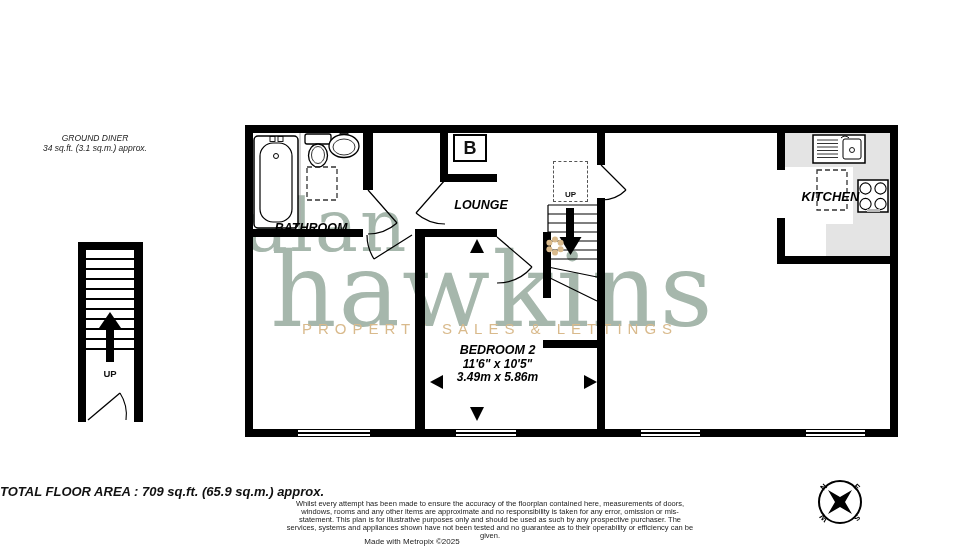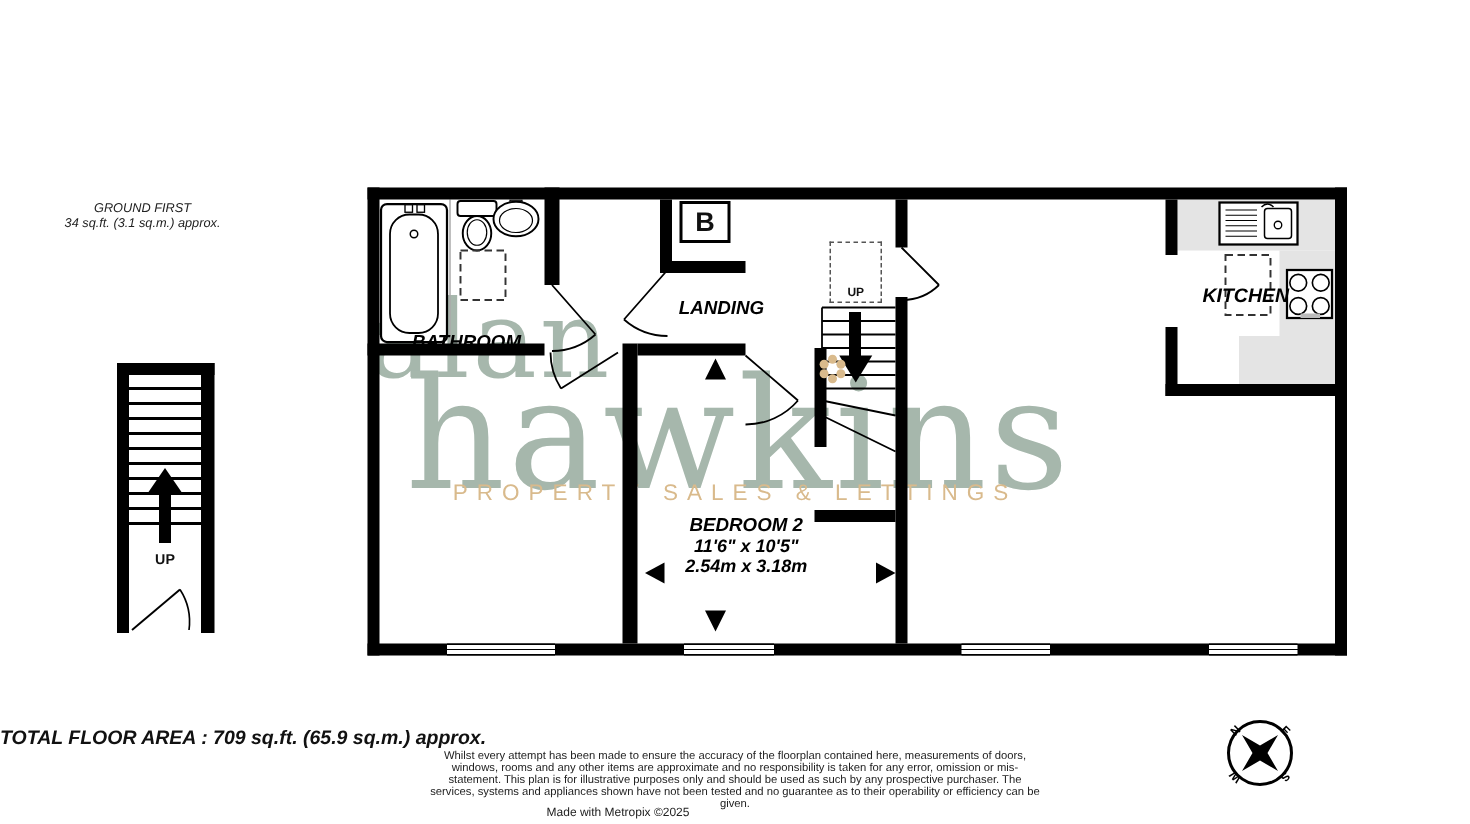--- a/index.html
+++ b/index.html
@@ -42,21 +42,21 @@
   .credit{left:0;top:537px;width:824px;text-align:center;font-size:8px;color:#222;}
   svg text{font-family:"Liberation Sans",sans-serif;}
 </style>
 </head>
 <body>
 
 <div class="page">
 
 
   <div class="abs floor-hdr ctr" style="left:20px;top:133px;width:150px;">
-    <div>GROUND FIRST</div>
+    <div>GROUND DINER</div>
     <div>34 sq.ft. (3.1 sq.m.) approx.</div>
   </div>
 
   <div class="abs wm-serif wm-line1" style="z-index:0;">alan</div>
   <div class="abs wm-serif wm-line2" style="z-index:0;">hawkins</div>
   <div class="abs wm-tagline" style="z-index:0;">PROPERTY SALES &amp; LETTINGS</div>
   <svg class="abs" style="left:545px;top:236px;z-index:6;" width="20" height="20" viewBox="0 0 20 20">
     <g fill="#d9ba8c">
       <circle cx="10" cy="3.5" r="3"></circle>
         <circle cx="15.6" cy="6.8" r="3"></circle>
@@ -185,28 +185,28 @@
     <div class="dash-box" style="left:308px;top:36px;width:33px;height:39px;">
       <div style="position:absolute;left:0;right:0;bottom:2px;text-align:center;font-size:8px;font-weight:bold;">UP</div>
     </div>
 
     <div class="tri tri-up" style="left:225px;top:114px;"></div>
     <div class="tri tri-down" style="left:225px;top:282px;"></div>
     <div class="tri tri-left" style="left:185px;top:250px;"></div>
     <div class="tri tri-right" style="left:339px;top:250px;"></div>
 
     <div class="room-label" style="left:10px;top:73px;width:112px;margin-top:24px;">BATHROOM</div>
-    <div class="room-label" style="left:176px;top:74px;width:120px;">LANDING</div>
+    <div class="room-label" style="left:176px;top:74px;width:120px;">LOUNGE</div>
     <div class="room-label" style="left:533px;top:65px;width:105px;font-size:13px;">KITCHEN</div>
 
 
     <div class="room-label" style="left:180px;top:219px;width:145px;font-style:italic;">
       <div>BEDROOM 2</div>
       <div class="dims">11'6" x 10'5"</div>
-      <div class="dims">2.54m x 3.18m</div>
+      <div class="dims">3.49m x 5.86m</div>
     </div>
 
   </div>
 
   <div class="abs total-line">TOTAL FLOOR AREA : 709 sq.ft. (65.9 sq.m.) approx.</div>
   <div class="abs disclaimer">Whilst every attempt has been made to ensure the accuracy of the floorplan contained here, measurements of doors, windows, rooms and any other items are approximate and no responsibility is taken for any error, omission or mis-statement. This plan is for illustrative purposes only and should be used as such by any prospective purchaser. The services, systems and appliances shown have not been tested and no guarantee as to their operability or efficiency can be given.</div>
   <div class="abs credit">Made with Metropix ©2025</div>
 
   <svg class="abs" style="left:812px;top:474px;" width="56" height="56" viewBox="0 0 56 56">
     <circle cx="28" cy="28" r="21" fill="none" stroke="#000" stroke-width="2"></circle>

